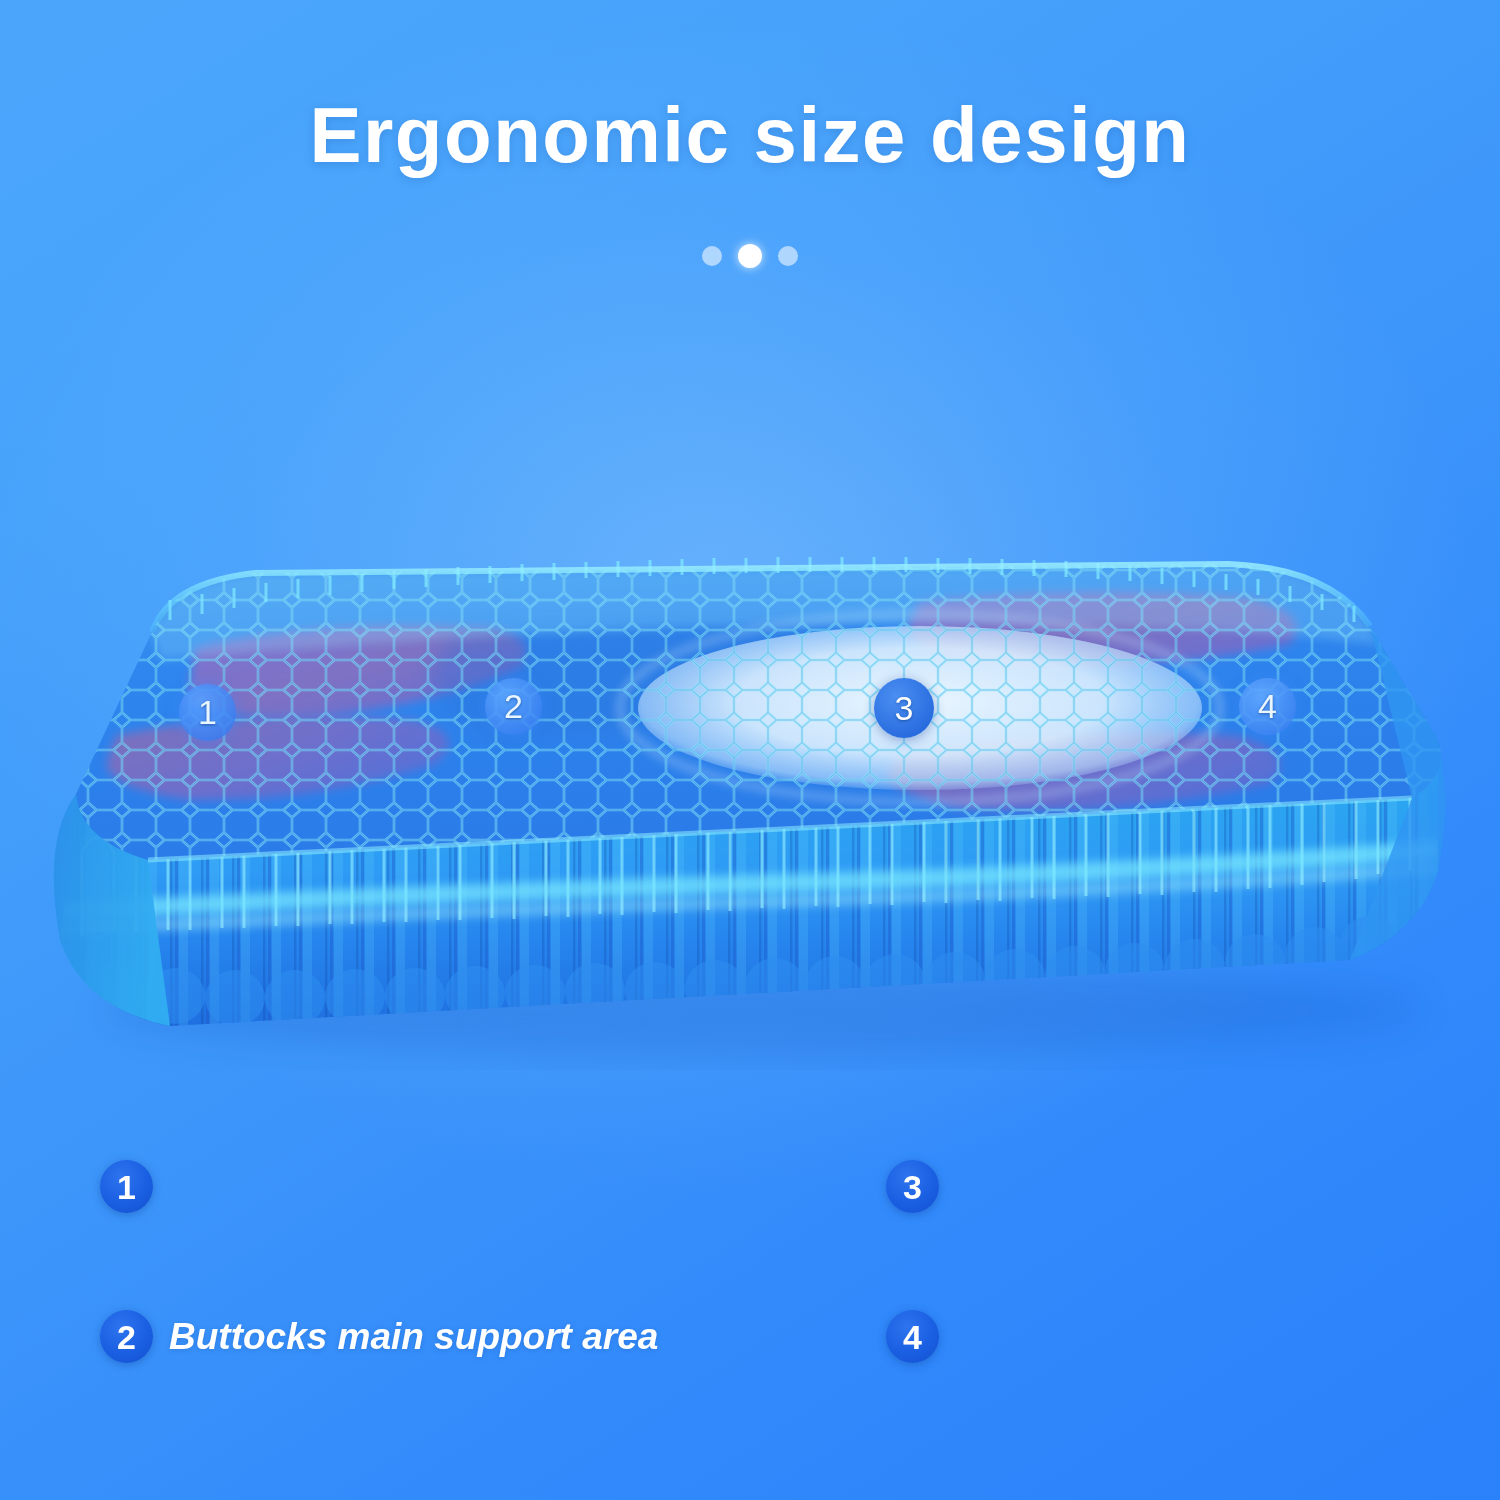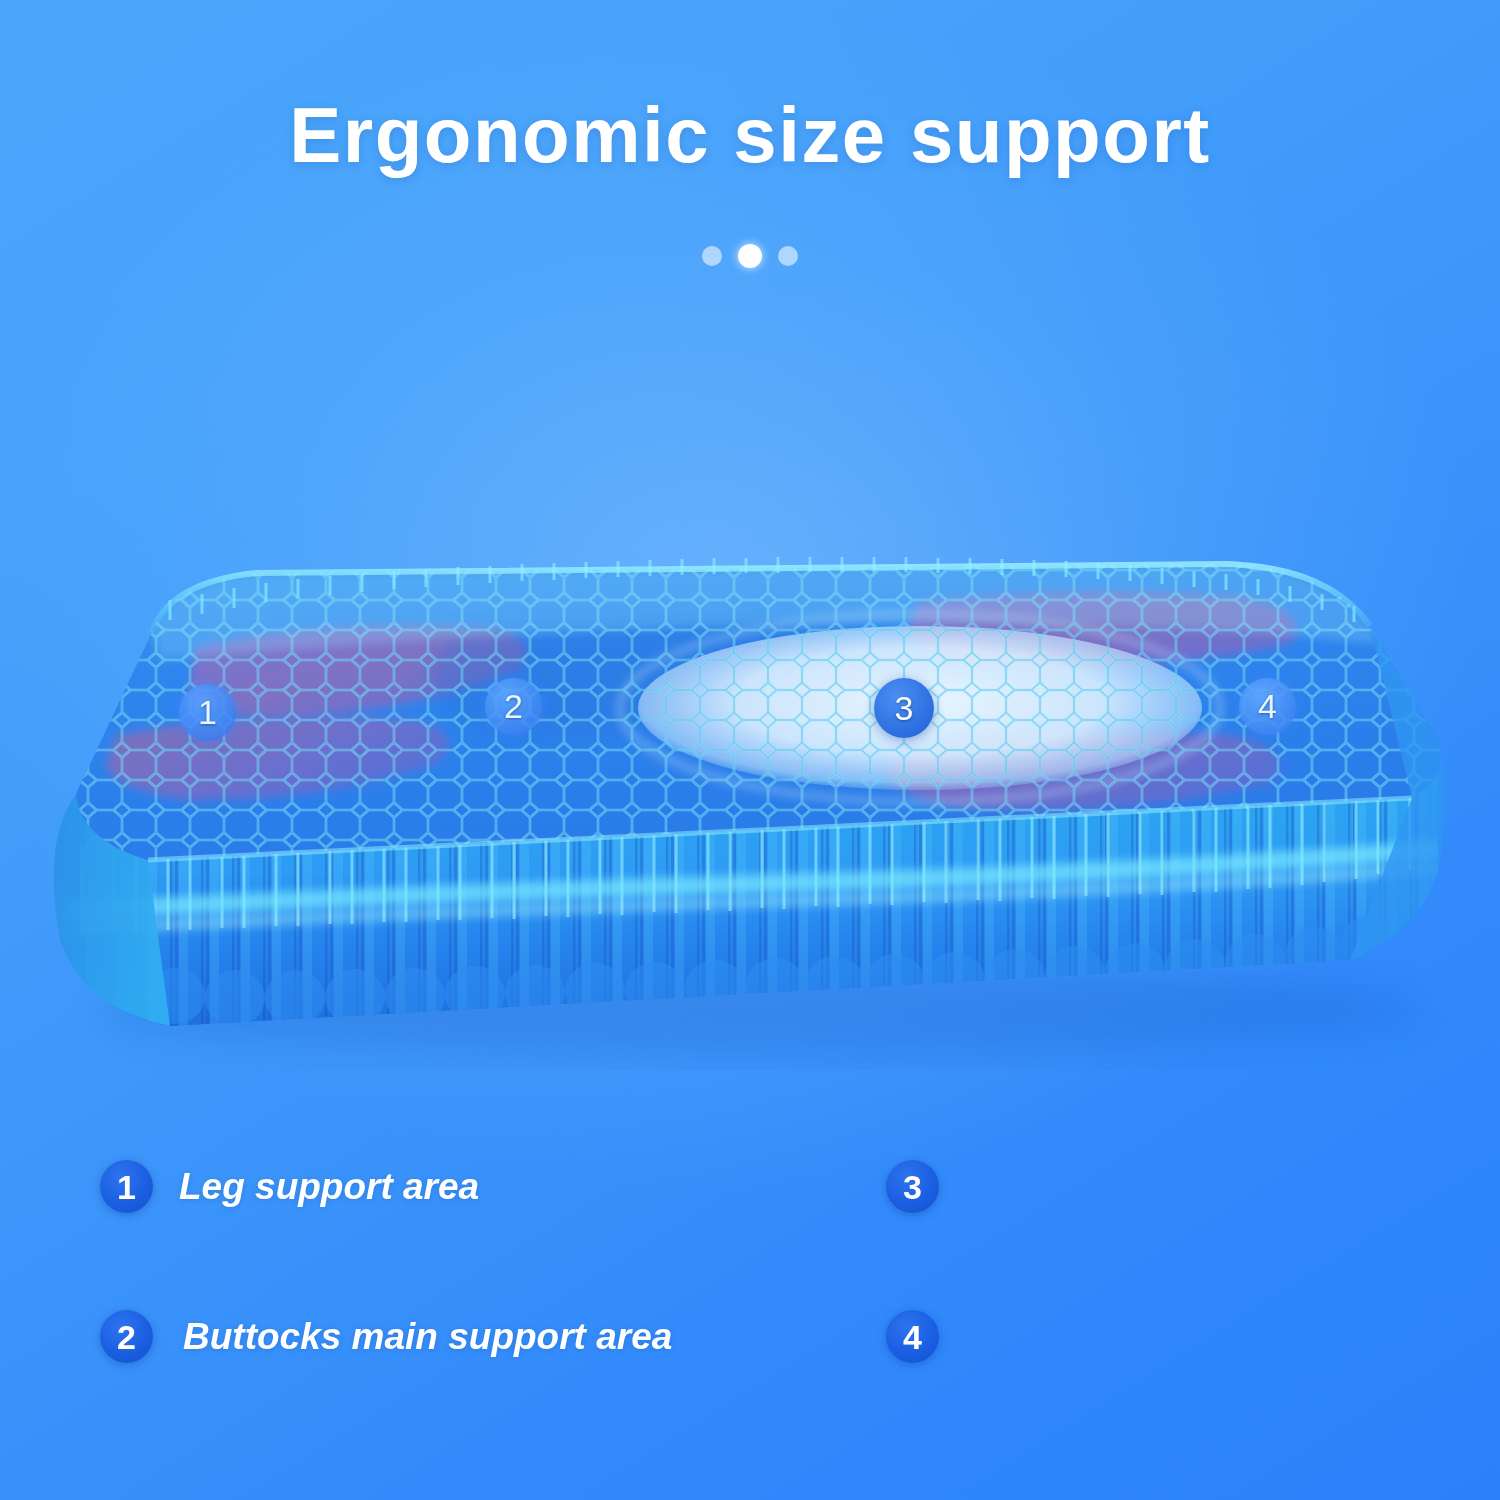--- a/index.html
+++ b/index.html
@@ -104,28 +104,28 @@
   }
   .legend-label {
     color:#FFFFFF;
     font-size:37px;
     font-style:italic;
     font-weight:bold;
     margin-left:26px;
     white-space:nowrap;
     text-shadow:0 1px 5px rgba(20,70,150,0.25);
   }
-  .legend-item.wide .legend-label { margin-left:30px;text-align:right; }
+  .legend-item.wide .legend-label { margin-left:16px;text-align:right; }
 </style>
 </head>
 <body>
 
 <div id="page">
 
-  <div id="title">Ergonomic size support</div>
+  <div id="title">Ergonomic size design</div>
 
   <div id="dots">
     <span class="dot"></span>
     <span class="dot active"></span>
     <span class="dot"></span>
   </div>
 
   <div id="product">
     <svg viewBox="0 0 1460 530" preserveAspectRatio="none">
       <defs>
@@ -328,21 +328,20 @@
 
   <div class="marker" id="marker-1">1</div>
   <div class="marker" id="marker-2">2</div>
   <div class="marker" id="marker-3">3</div>
   <div class="marker" id="marker-4">4</div>
 
   <div id="legend">
 
     <div class="legend-item">
       <span class="badge">1</span>
-      <span class="legend-label">Leg support area</span>
     </div>
 
     <div class="legend-item col2">
       <span class="badge">3</span>
     </div>
 
     <div class="legend-item wide">
       <span class="badge">2</span>
       <span class="legend-label">Buttocks main support area</span>
     </div>

